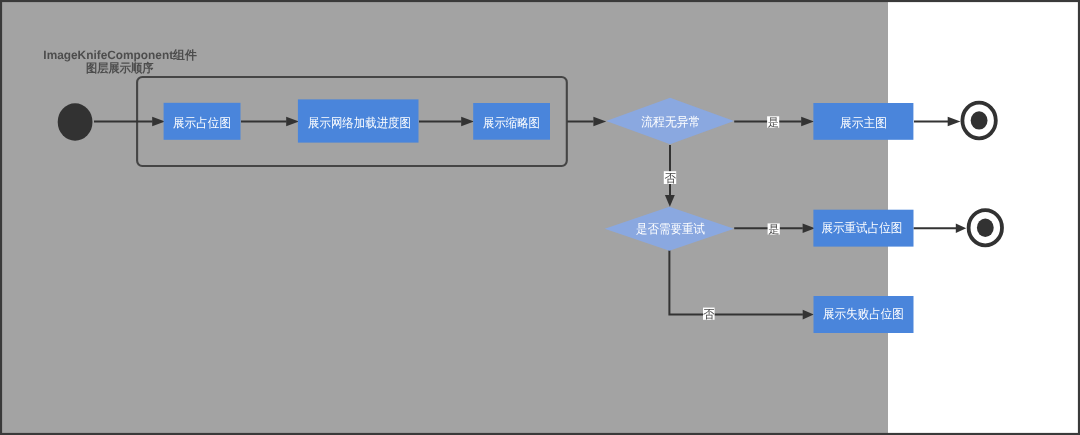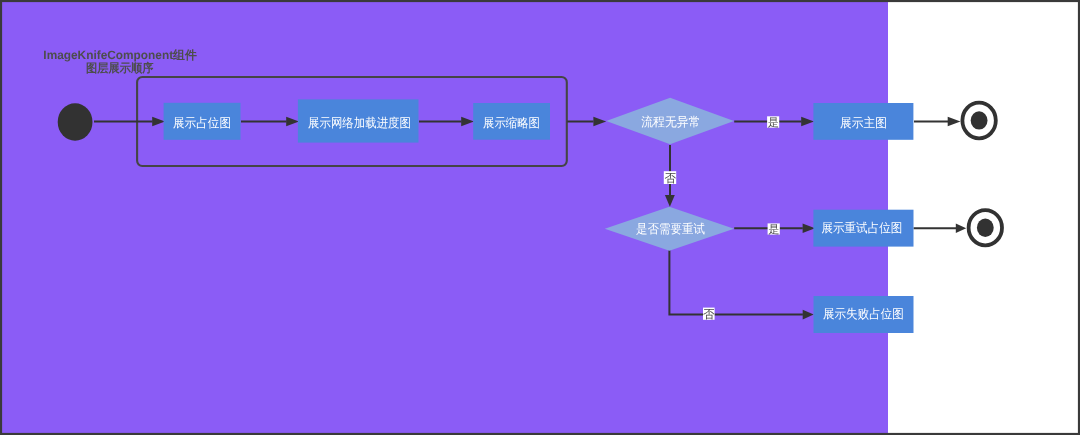--- a/index.html
+++ b/index.html
@@ -1,18 +1,18 @@
 <!DOCTYPE html>
 <html><head>
 <meta charset="utf-8">
 <style>
   html,body{margin:0;padding:0;}
   body{width:1080px;height:435px;background:#ffffff;font-family:"Liberation Sans",sans-serif;overflow:hidden;-webkit-font-smoothing:antialiased;text-rendering:geometricPrecision;}
   svg text{-webkit-font-smoothing:antialiased;transform:translateZ(0);}
-  #canvas{position:relative;width:888px;height:435px;background:#8b5cf6;}
+  #canvas{position:relative;width:888px;height:435px;background:#a3a3a3;}
   svg.layer{position:absolute;left:0;top:0;width:1080px;height:435px;}
 </style>
 </head>
 <body>
 
 <div id="canvas">
   <svg class="layer" viewBox="0 0 1080 435">
     <rect x="1" y="1" width="1078" height="433" fill="none" stroke="#3a3a3a" stroke-width="2.2"></rect>
 
     <text x="120.1" y="59.3" text-anchor="middle" font-size="12" font-weight="bold" textLength="153.5" lengthAdjust="spacingAndGlyphs" fill="#4d4d4d">ImageKnifeComponent组件</text>

